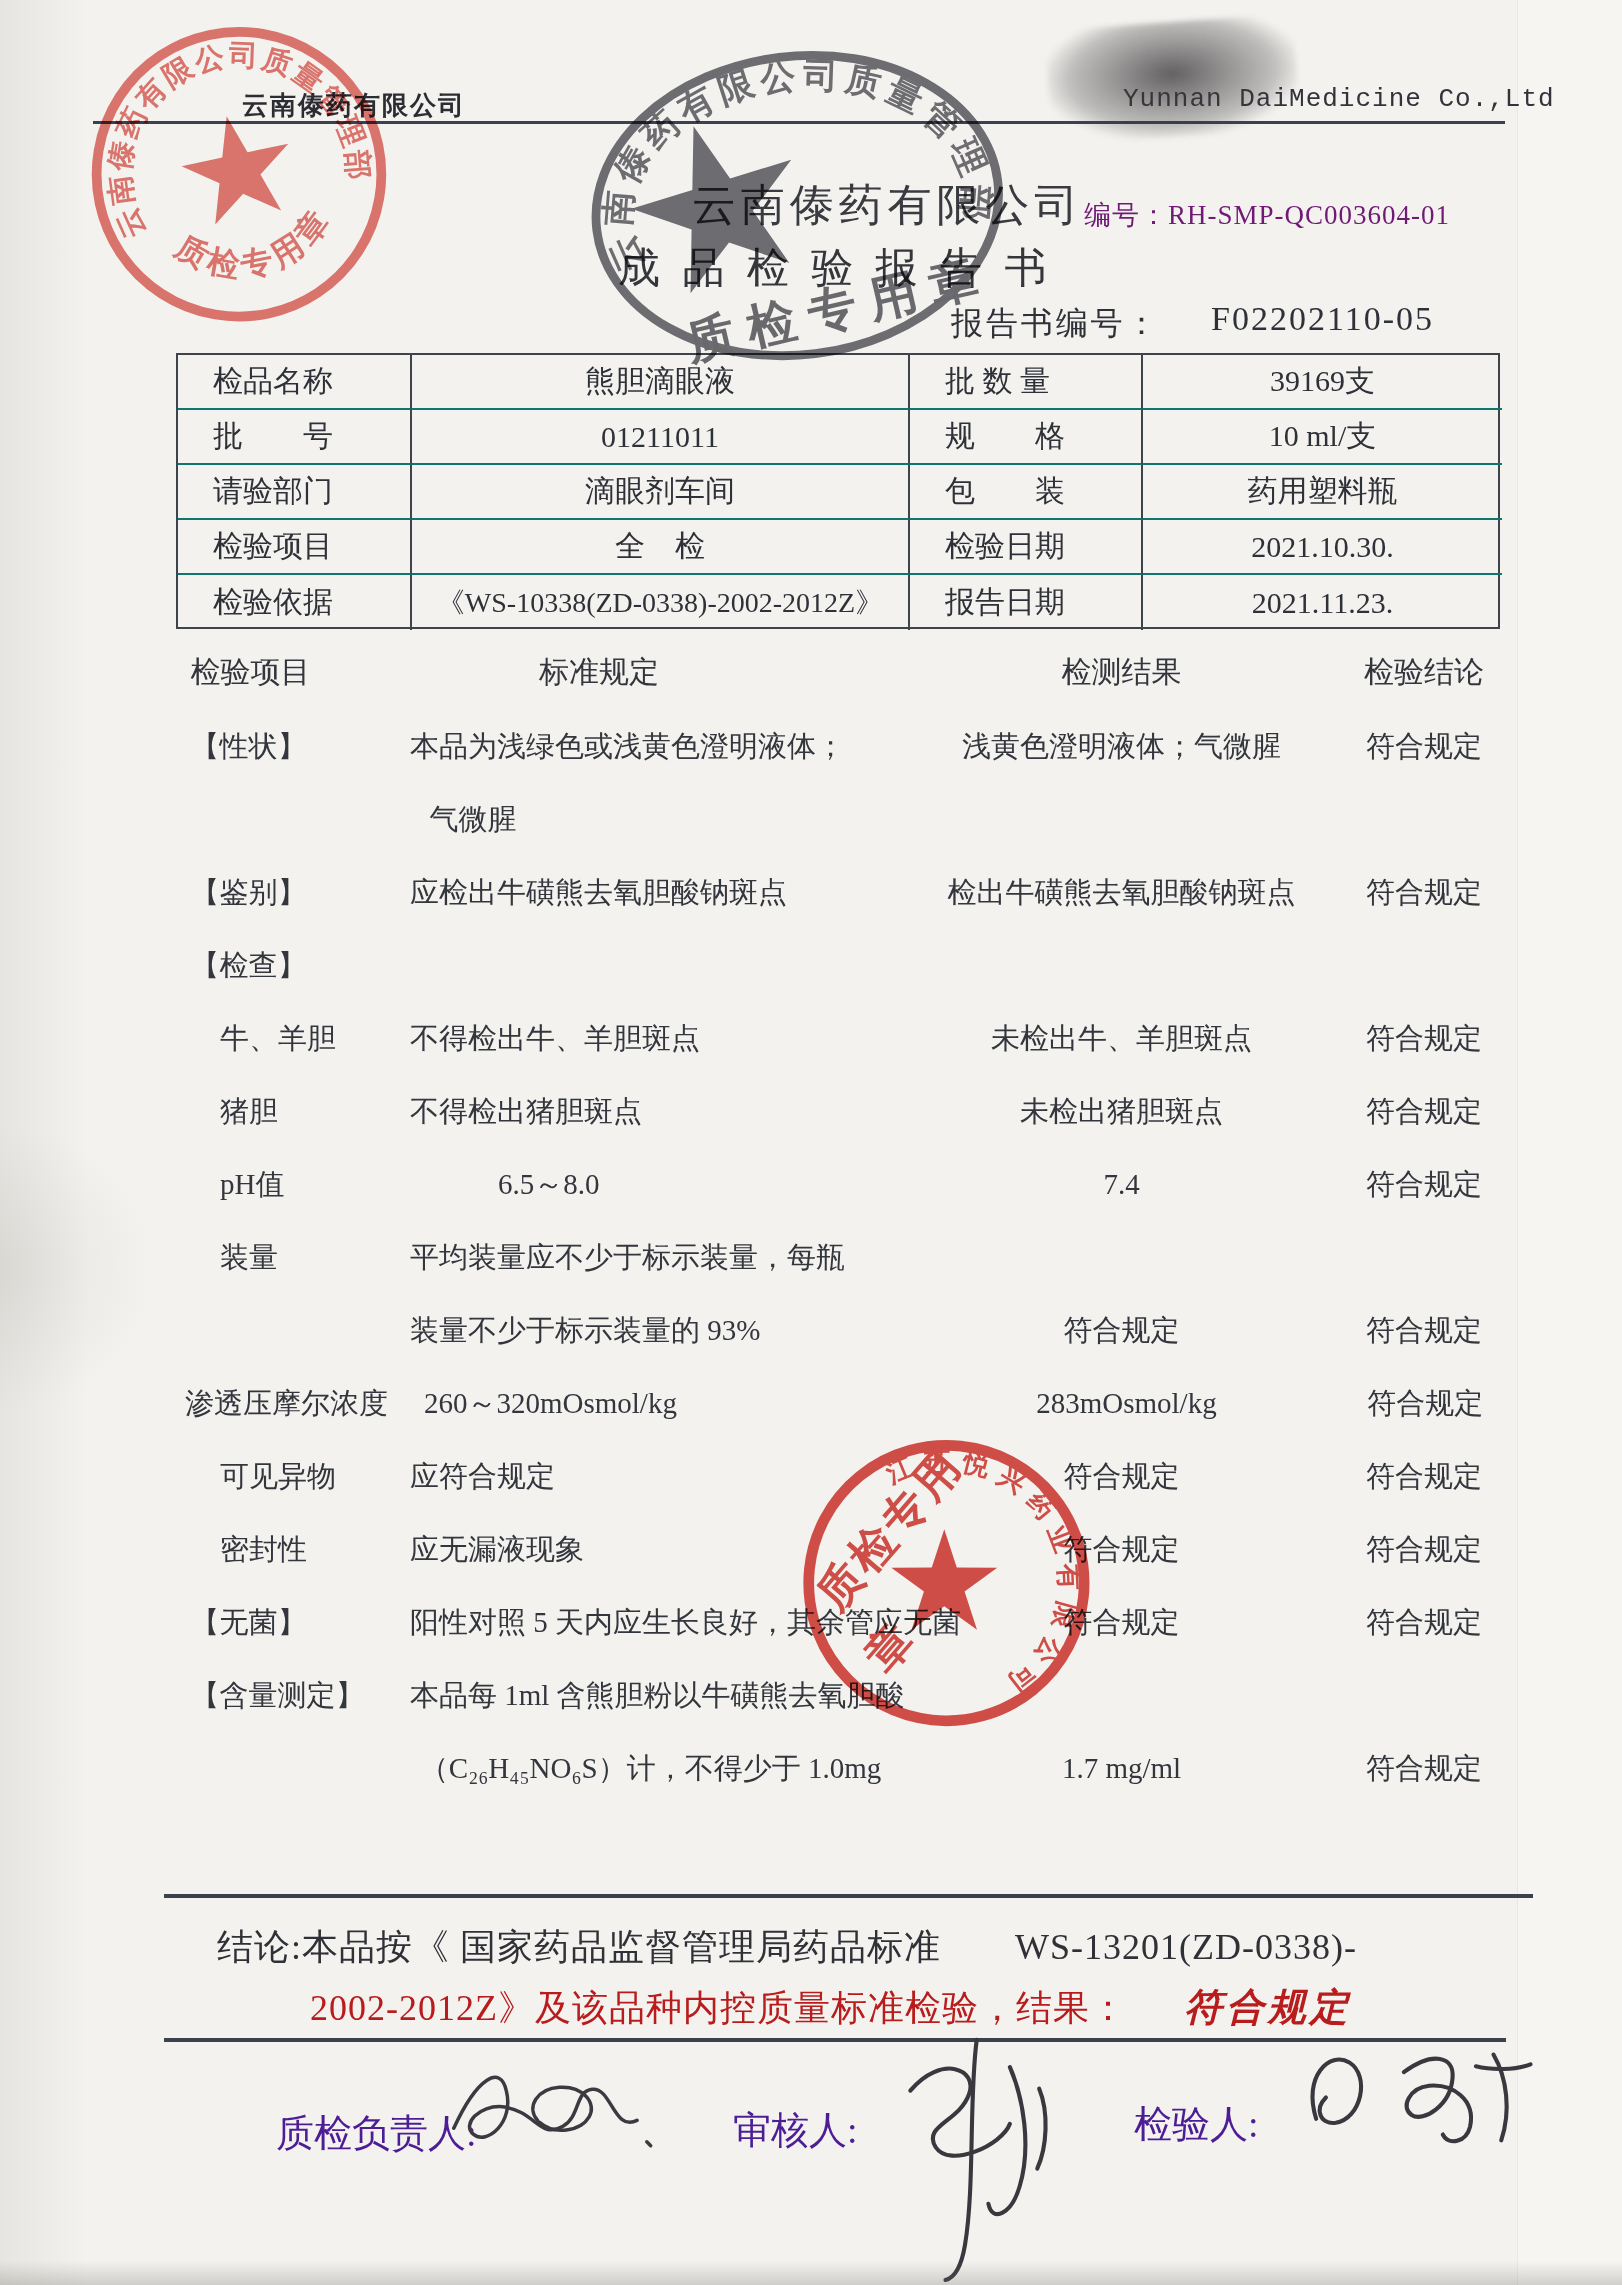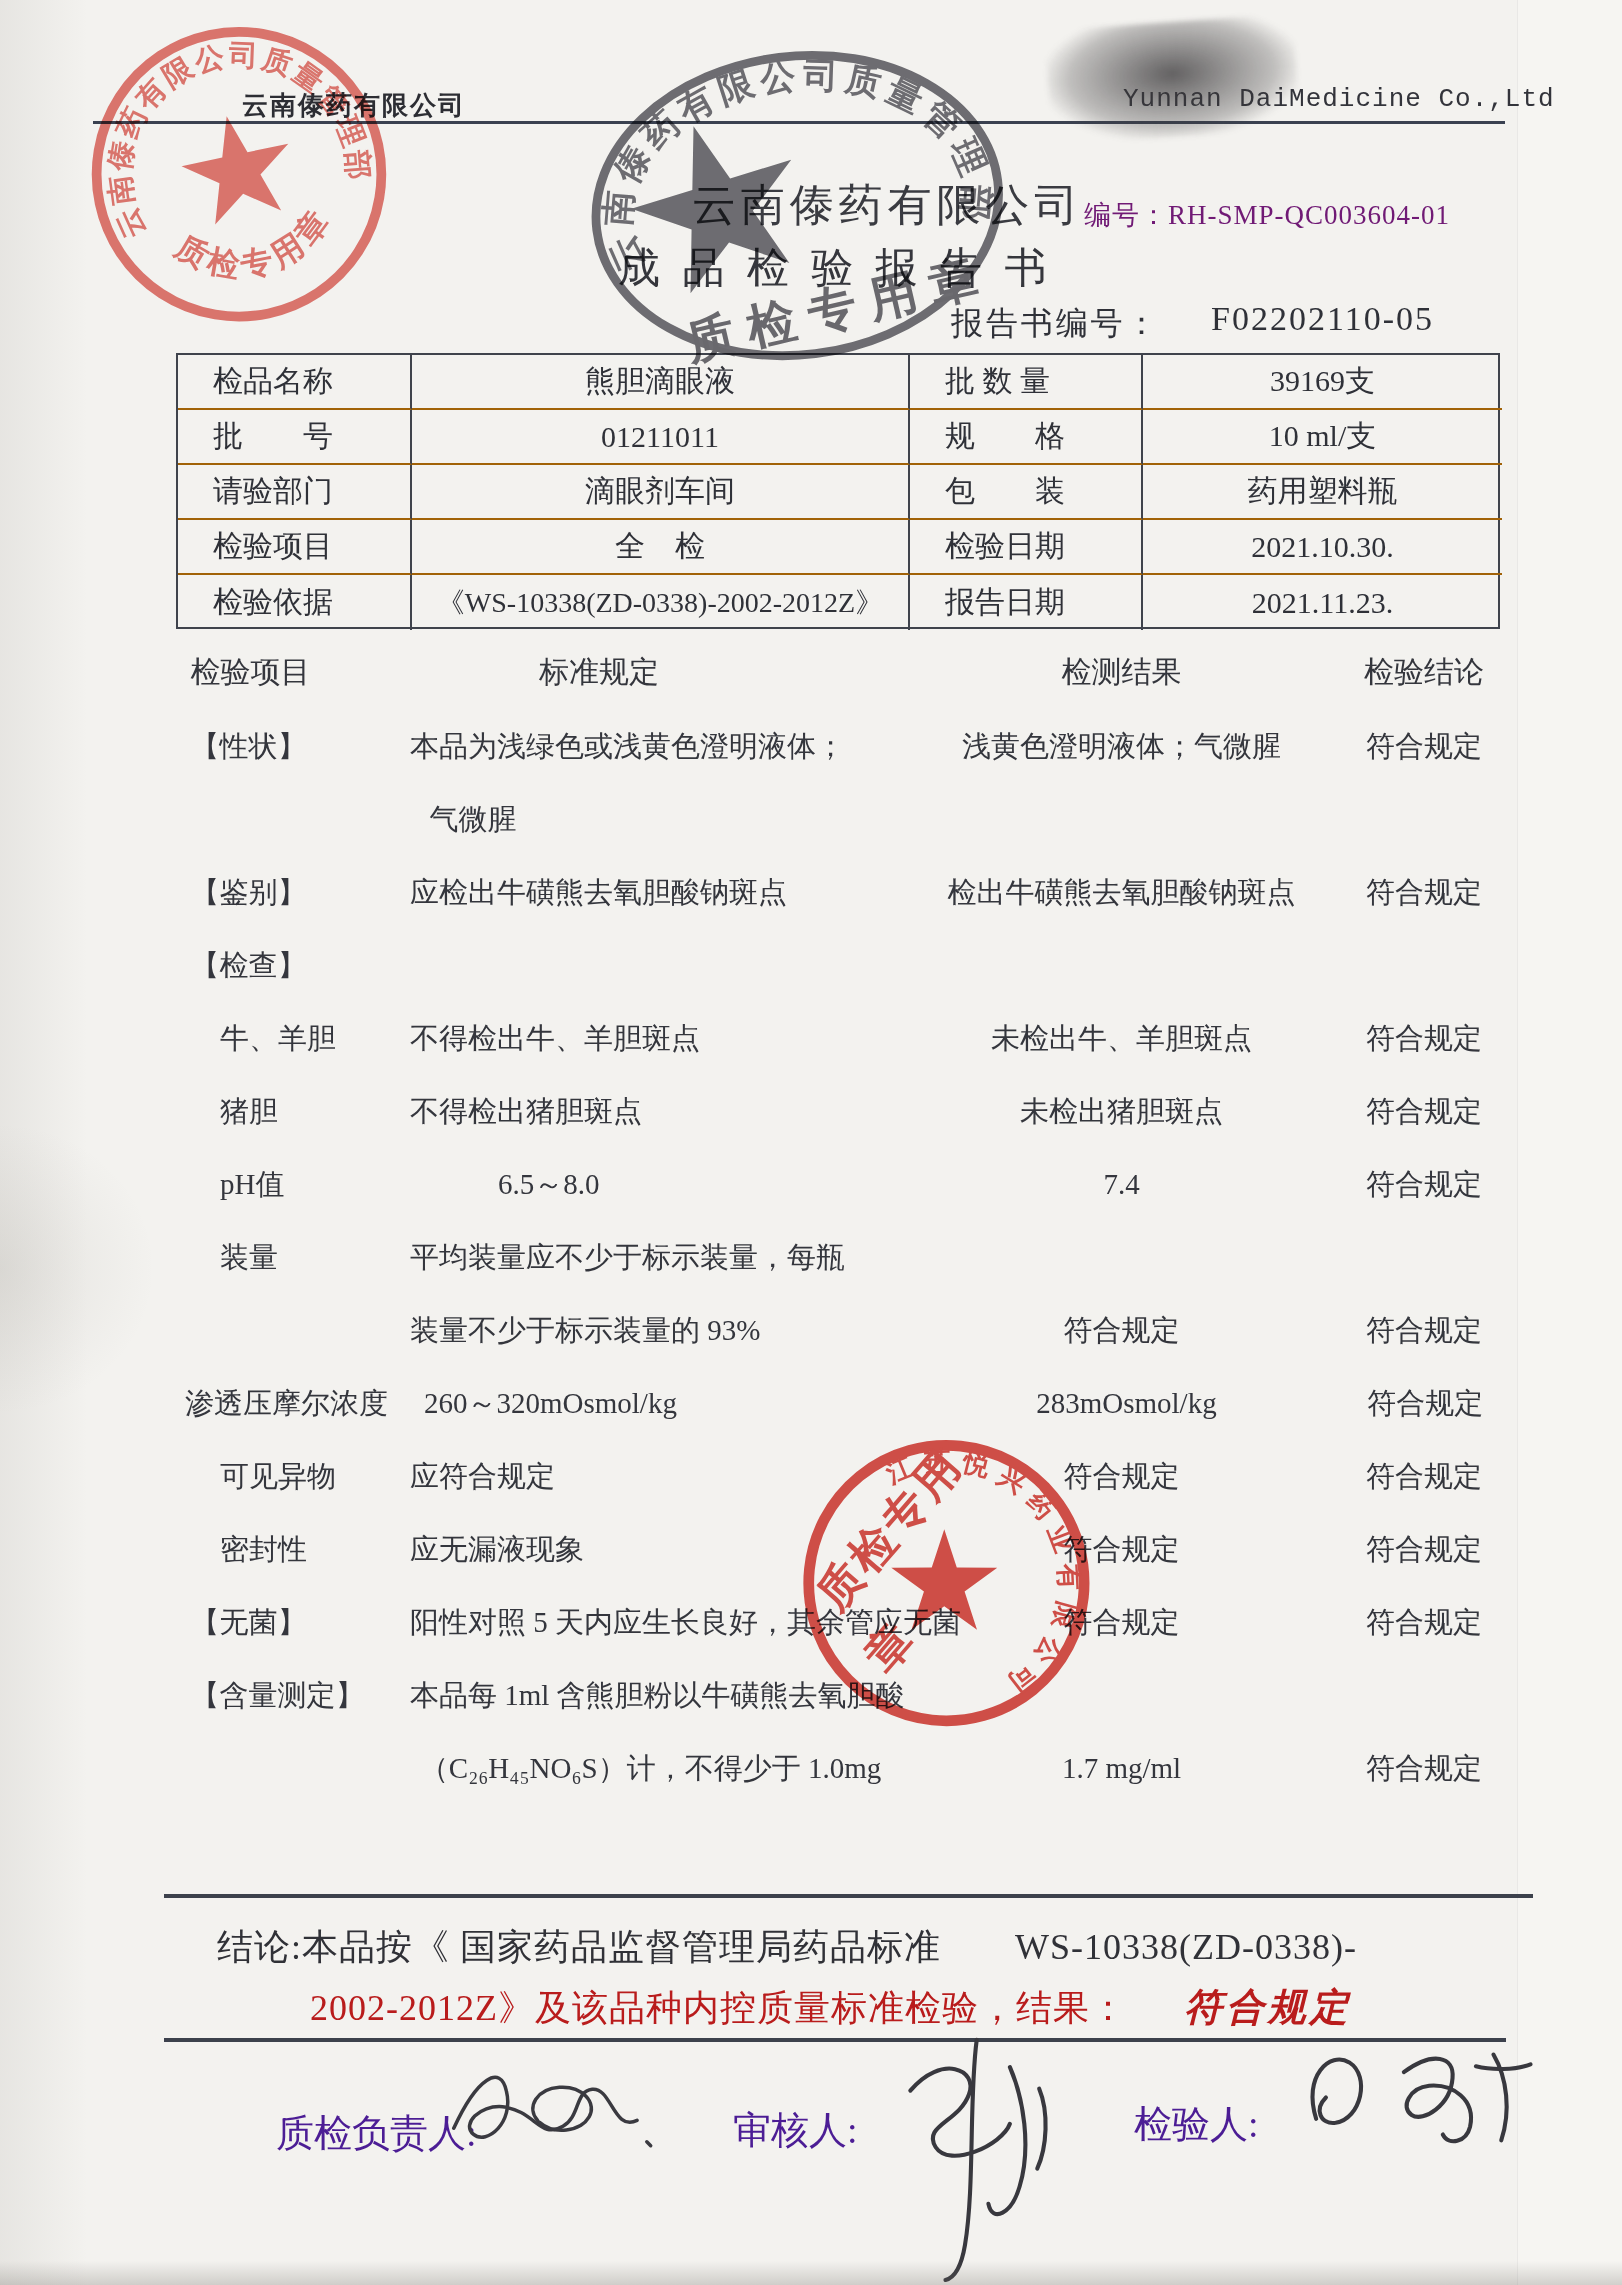--- a/index.html
+++ b/index.html
@@ -30,21 +30,21 @@
   .title-company{left:673px;top:176px;width:429px;text-align:center;font-size:44px;letter-spacing:4.9px;color:#3a3b41;}
   .code-line{left:1084px;top:197px;font-size:27px;color:#701a75;letter-spacing:1px;}
   .doc-title{left:618px;top:240px;font-size:42px;letter-spacing:22.4px;color:#35363c;}
   .repno-label{left:951px;top:302px;font-size:32px;letter-spacing:2.9px;}
   .repno-value{left:1211px;top:300px;font-size:34px;letter-spacing:2px;}
 
   
   .info-table{left:176px;top:353px;width:1324px;height:276px;
     display:grid;grid-template-columns:234px 498px 233px 359px;grid-auto-rows:55px;
     border:2.9px solid #3f434c;box-sizing:border-box;font-size:30px;}
-  .info-table .cell{border-right:2px solid #3f434c;border-bottom:2px solid #a16207;
+  .info-table .cell{border-right:2px solid #3f434c;border-bottom:2px solid #0f766e;
     display:flex;align-items:center;box-sizing:border-box;overflow:hidden;white-space:nowrap;}
   .info-table .cell.last-col{border-right:none;}
   .info-table .cell.last-row{border-bottom:none;}
   .info-table .lbl{padding-left:35px;}
   .info-table .val{justify-content:center;}
   .info-table .small{font-size:28px;}
 
   
   .results{left:166px;top:634px;width:1346px;font-size:29px;color:#34363d;}
   .res-hdr{display:flex;height:76px;align-items:center;font-size:30px;}
@@ -225,21 +225,21 @@
     </div>
     <div class="rrow">
       <div class="c-item"></div>
       <div class="c-std std-pad10">（C₂₆H₄₅NO₆S）计，不得少于 1.0mg</div>
       <div class="c-res">1.7 mg/ml</div>
       <div class="c-conc">符合规定</div>
     </div>
   </div>
 
   <div class="abs rule1"></div>
-  <div class="abs concl-1">结论:本品按《 国家药品监督管理局药品标准　　WS-10338(ZD-0338)-</div>
+  <div class="abs concl-1">结论:本品按《 国家药品监督管理局药品标准　　WS-13201(ZD-0338)-</div>
   <div class="abs concl-2">
     <span>2002-2012Z》及该品种内控质量标准检验，结果：</span><span class="concl-result">符合规定</span>
   </div>
   <div class="abs rule2"></div>
 
   <div class="abs sig-label sig-qc">质检负责人:</div>
   <div class="abs sig-label sig-rev">审核人:</div>
   <div class="abs sig-label sig-ins">检验人:</div>
 
   <svg class="sig-svg" style="left:444px;top:2048px;" width="234" height="137" viewBox="0 0 240 140">

